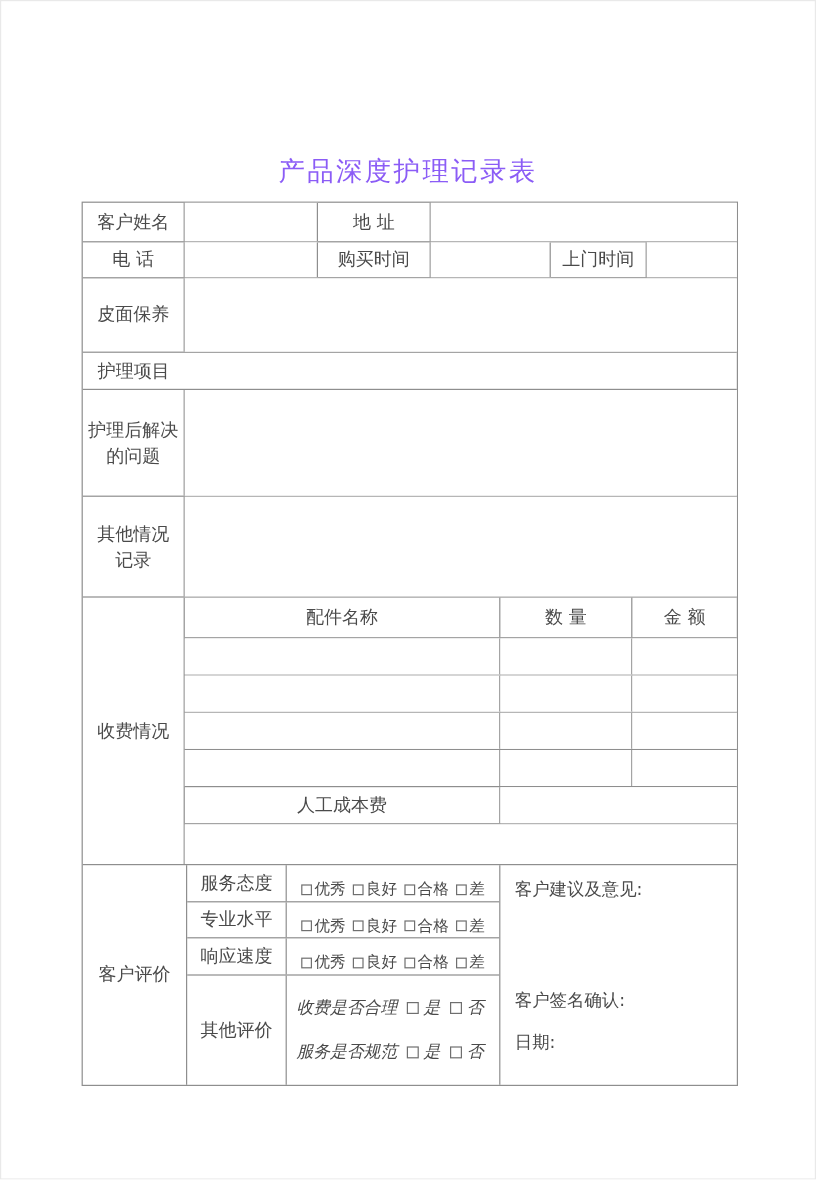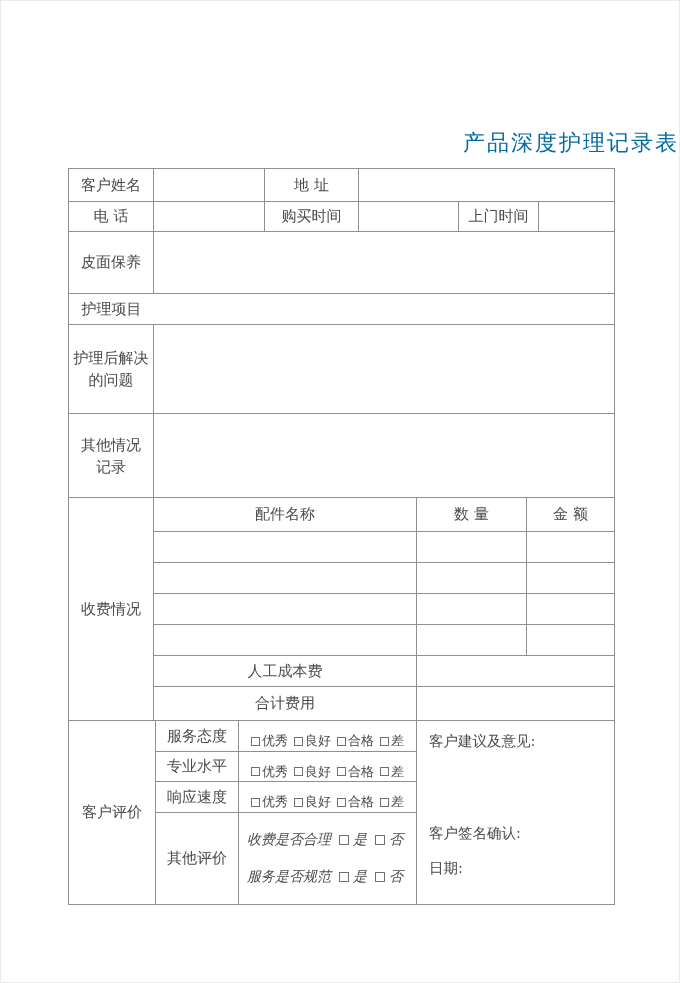--- a/index.html
+++ b/index.html
@@ -13,24 +13,24 @@
     position:relative;
     width:680px;height:983px;
     background:#ffffff;
     border:1px solid #e9e9e9;
     font-family:"DejaVu Sans","Liberation Sans",sans-serif;
     color:var(--text);
     overflow:hidden;
   }
   .title{
     position:absolute;top:127px;left:0;width:100%;
-    text-align:right;
+    text-align:center;
     font-size:22px;
     letter-spacing:2px;
-    color:#0369a1;
+    color:#8b5cf6;
   }
   .form{
     position:absolute;left:67px;top:167px;
     width:547px;height:737px;
     border:1px solid var(--line);
     display:flex;flex-direction:column;
     font-size:15px;
   }
   
   .r{display:flex;border-bottom:1px solid var(--line);flex-shrink:0;}
@@ -162,21 +162,20 @@
         <div class="srow h31">
           <div class="c w263 blank"></div>
           <div class="c w110 blank"></div>
           <div class="c fill blank"></div>
         </div>
         <div class="srow h31">
           <div class="c w263">人工成本费</div>
           <div class="c fill blank"></div>
         </div>
         <div class="srow">
-          <div class="c w263">合计费用</div>
           <div class="c fill blank"></div>
         </div>
       </div>
     </div>
 
     <div class="r last">
       <div class="c w87">客户评价</div>
 
       <div class="col mid" style="flex:0 0 261px;">
         <div class="srow h31">

